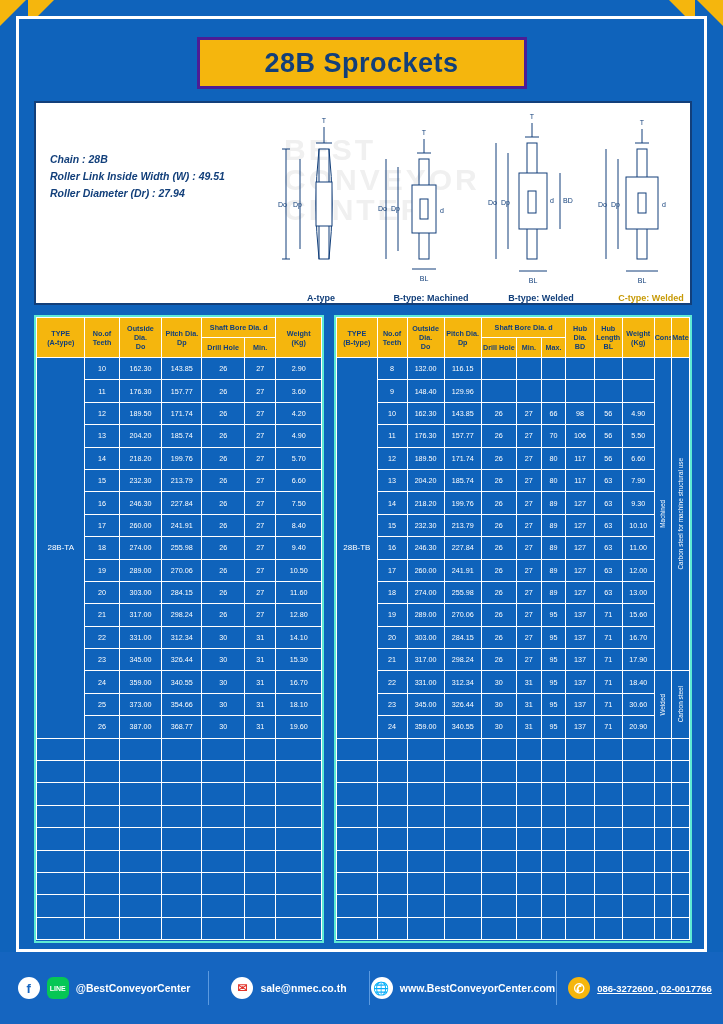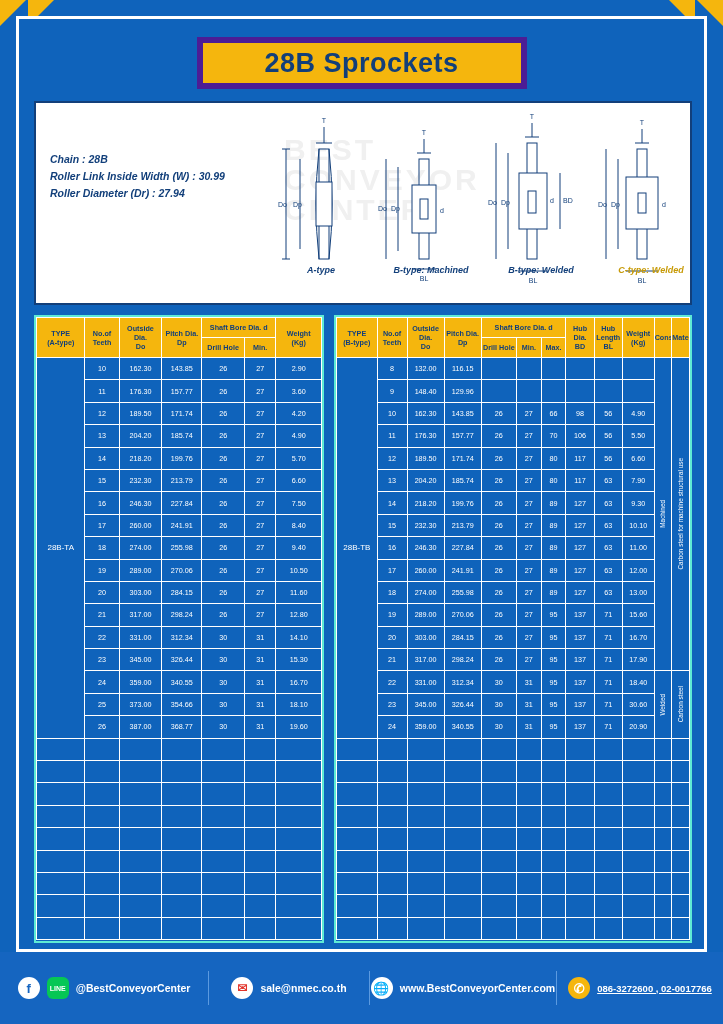--- a/index.html
+++ b/index.html
@@ -33,21 +33,21 @@
     border: 3px solid #ffffff;
   }
 
   
   .title-wrap {
     position: absolute;
     left: 50%; transform: translateX(-50%);
     top: 18px;
     width: 330px; height: 52px;
     background: #f5b60d;
-    border: 6px solid #4c1d95;
+    border: 3px solid #4c1d95;
     display: flex; align-items: center; justify-content: center;
   }
   .title-wrap h1 {
     font-size: 27px; font-weight: bold; color: #123f7a; letter-spacing: .5px;
   }
 
   
   .panel {
     position: absolute;
     left: 15px; top: 82px;
@@ -65,22 +65,22 @@
   .diagram {
     position: absolute; left: 228px; top: 4px; width: 428px; height: 198px;
   }
   .wm {
     position: absolute; left: 248px; top: 32px;
     font-size: 30px; font-weight: bold; color: #f0f0f0;
     letter-spacing: 3px; line-height: 30px;
     pointer-events: none;
   }
   .captions {
-    position: absolute; left: 230px; top: 162px; width: 440px;
-    display: flex; font-size: 9px; font-weight: bold; color: #123f7a; font-style: italic;
+    position: absolute; left: 230px; top: 190px; width: 440px;
+    display: flex; font-size: 9px; font-weight: bold; color: #123f7a;
   }
   .captions span { flex: 1; text-align: center; }
   .captions span.ctype { color: #c79a06; }
 
   
   .tbl-wrap {
     position: absolute;
     border: 2px solid #5eead4;
   }
   .tbl-left { left: 15px; top: 296px; width: 290px; height: 628px; }
@@ -157,21 +157,21 @@
 
   <div class="inner">
 
     <div class="title-wrap">
       <h1>28B Sprockets</h1>
     </div>
 
     <div class="panel">
       <div class="specs">
         <div>Chain  : 28B</div>
-        <div>Roller Link Inside Width (W) : 30.99</div>
+        <div>Roller Link Inside Width (W) : 49.51</div>
         <div>Roller Diameter (Dr) : 27.94</div>
       </div>
 
       <div class="wm">
         <div>BEST</div>
         <div>CONVEYOR</div>
         <div>CENTER</div>
       </div>
 
       <svg class="diagram" viewBox="0 0 428 198">

